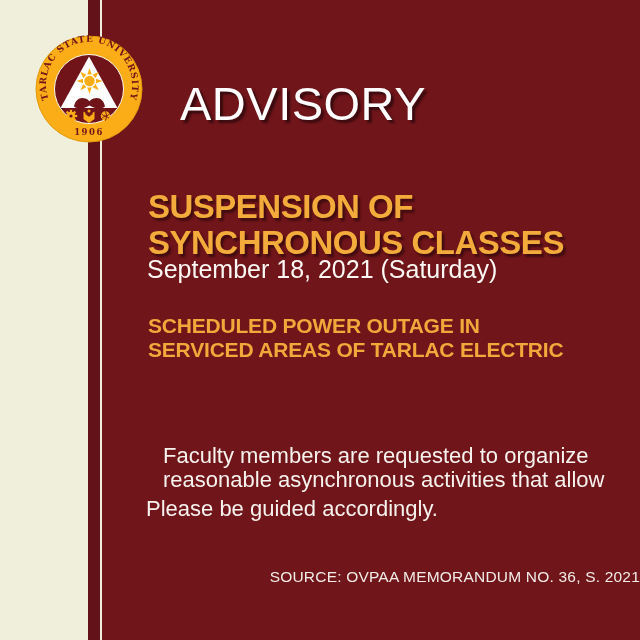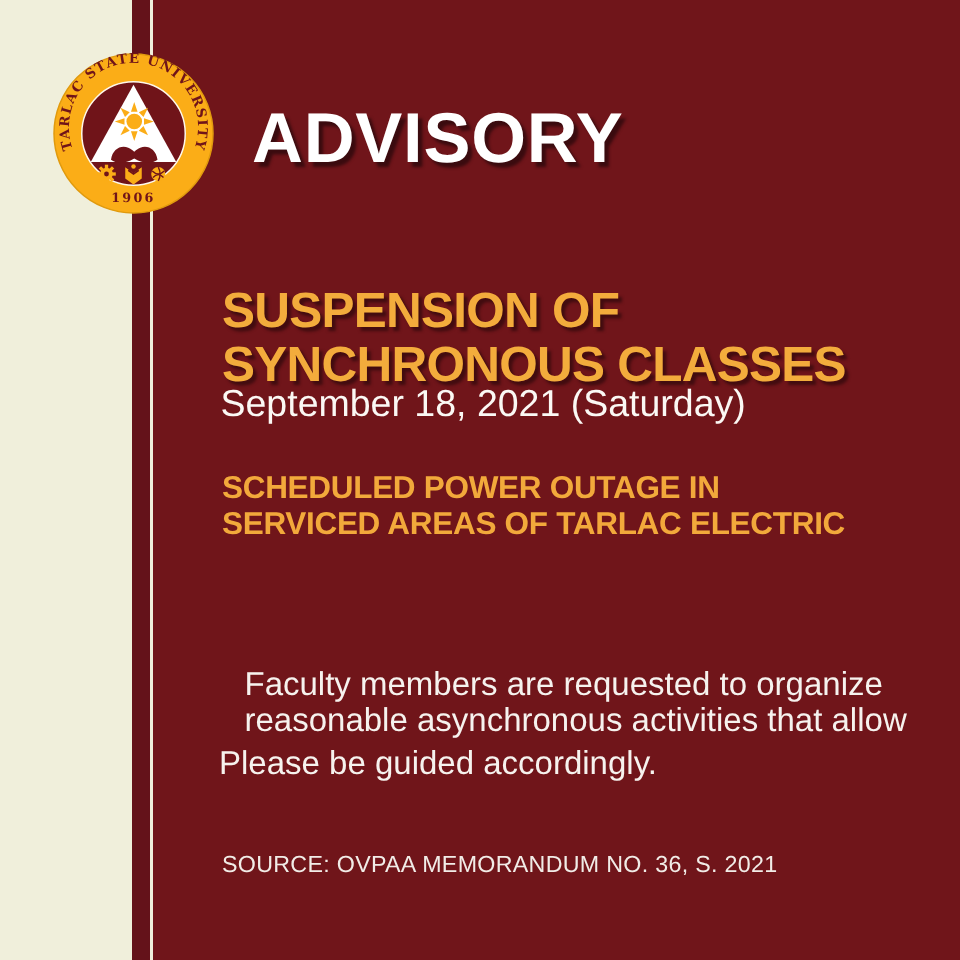--- a/index.html
+++ b/index.html
@@ -27,23 +27,23 @@
     position: absolute; left: 100px; top: 0;
     width: 2px; height: 640px;
     background: #F0EFDB;
   }
   .seal {
     position: absolute; left: 35px; top: 35px;
     width: 108px; height: 108px;
   }
   .title {
     position: absolute; left: 164px; top: 64px;
-    margin: 4px;
+    margin: 16px;
     font-size: 47px; line-height: 1;
-    font-weight: bold; letter-spacing: 0.5px;
+    font-weight: normal; letter-spacing: 0.5px;
     color: #FFFFFF;
     text-shadow: 3px 3px 2px rgba(45,9,12,0.8);
   }
   .headline {
     position: absolute; left: 148px; top: 152px;
     font-size: 33px; line-height: 36px;
     font-weight: bold; letter-spacing: -0.5px;
     color: #F3AC3C;
     text-shadow: 2.5px 2.5px 2px rgba(45,9,12,0.7);
     margin-top: 37px;
@@ -68,21 +68,21 @@
     margin-top: 38px;
   }
   .closing {
     position: absolute; left: 146px; top: 497px;
     font-size: 22px; line-height: 23.5px;
     color: #F6F2EE;
   }
   .source {
     position: absolute; left: 148px; top: 567px;
     width: 492px;
-    text-align: left;
+    text-align: right;
     font-size: 15.5px; line-height: 19px;
     letter-spacing: 0.2px;
     color: #F1ECE7;
   }
   .seal text { font-family: "DejaVu Serif", serif; }
 </style>
 </head>
 <body>
 
 <div class="poster">

